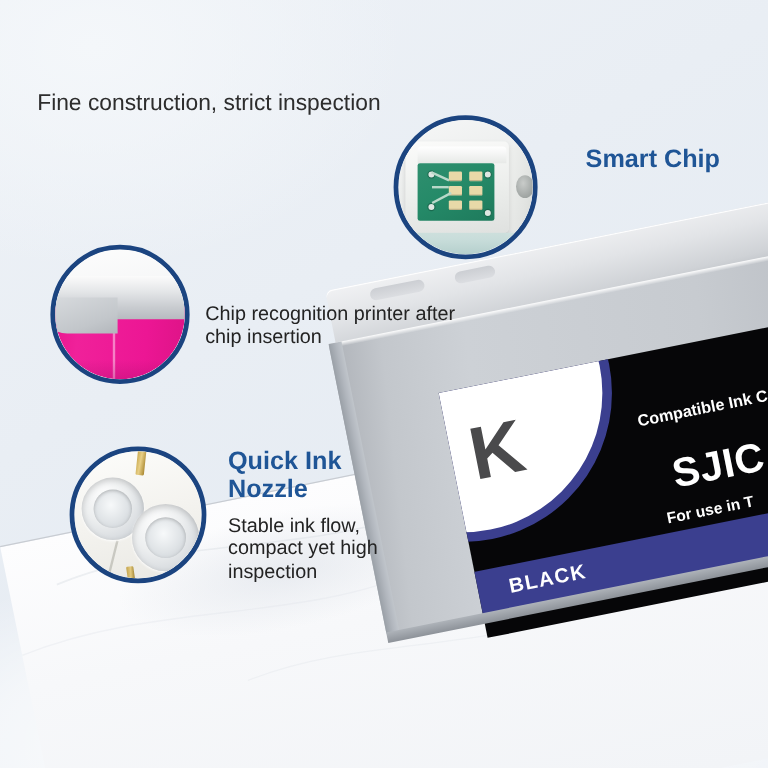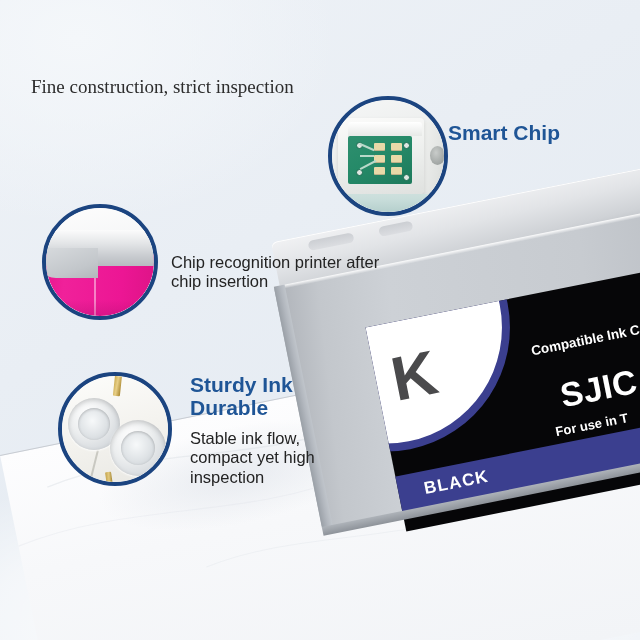--- a/index.html
+++ b/index.html
@@ -339,38 +339,37 @@
     letter-spacing: -.5px;
     line-height: 1;
   }
   .page-subtitle {
     position: absolute;
     left: 31px;
     top: 76px;
     font-size: 19px;
     color: #2d2d2d;
     line-height: 1.2;
-    font-family: Liberation Serif, serif;
   }
 
   .feature-head {
     position: absolute;
     font-size: 21px;
     font-weight: bold;
     color: #1f5596;
     line-height: 1.1;
   }
   .feature-body {
     position: absolute;
     font-size: 16.5px;
     color: #232323;
     line-height: 1.17;
   }
 
-  #head-chip     { left: 448px; top: 121px; }
+  #head-chip     { left: 488px; top: 121px; }
   #body-chip     { left: 464px; top: 146px; width: 172px; }
 
   #head-material { left: 171px; top: 226px; }
   #body-material { left: 171px; top: 253px; width: 218px; }
 
   #head-nozzle   { left: 190px; top: 373px; width: 130px; }
   #body-nozzle   { left: 190px; top: 429px; width: 150px; }
 </style>
 </head>
 <body>
@@ -463,16 +462,16 @@
       <div class="noz-scene"></div>
       <div class="noz-pin"></div>
       <div class="noz-seam"></div>
       <div class="noz-ring noz-a"></div>
       <div class="noz-ring-inner noz-a-in"></div>
       <div class="noz-ring noz-b"></div>
       <div class="noz-ring-inner noz-b-in"></div>
       <div class="noz-pin2"></div>
     </div>
   </div>
-  <div class="feature-head" id="head-nozzle">Sturdy Ink Durable</div>
+  <div class="feature-head" id="head-nozzle">Quick Ink Nozzle</div>
   <div class="feature-body" id="body-nozzle">Stable ink flow, compact yet high inspection</div>
 
 </div>
 
 </body></html>

